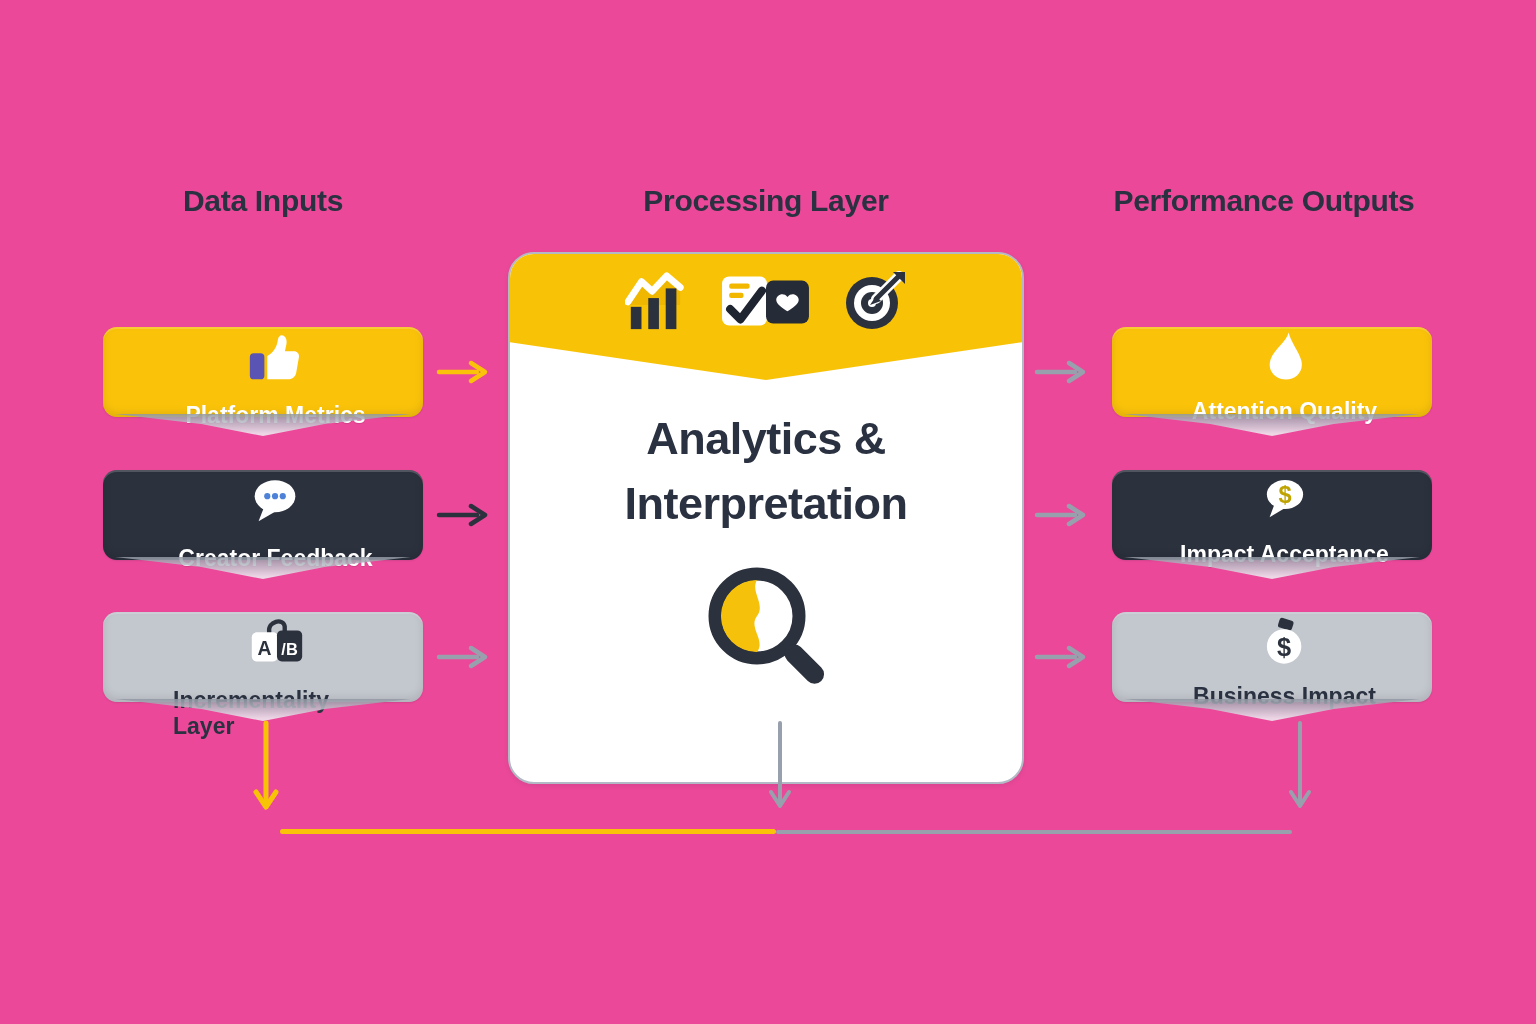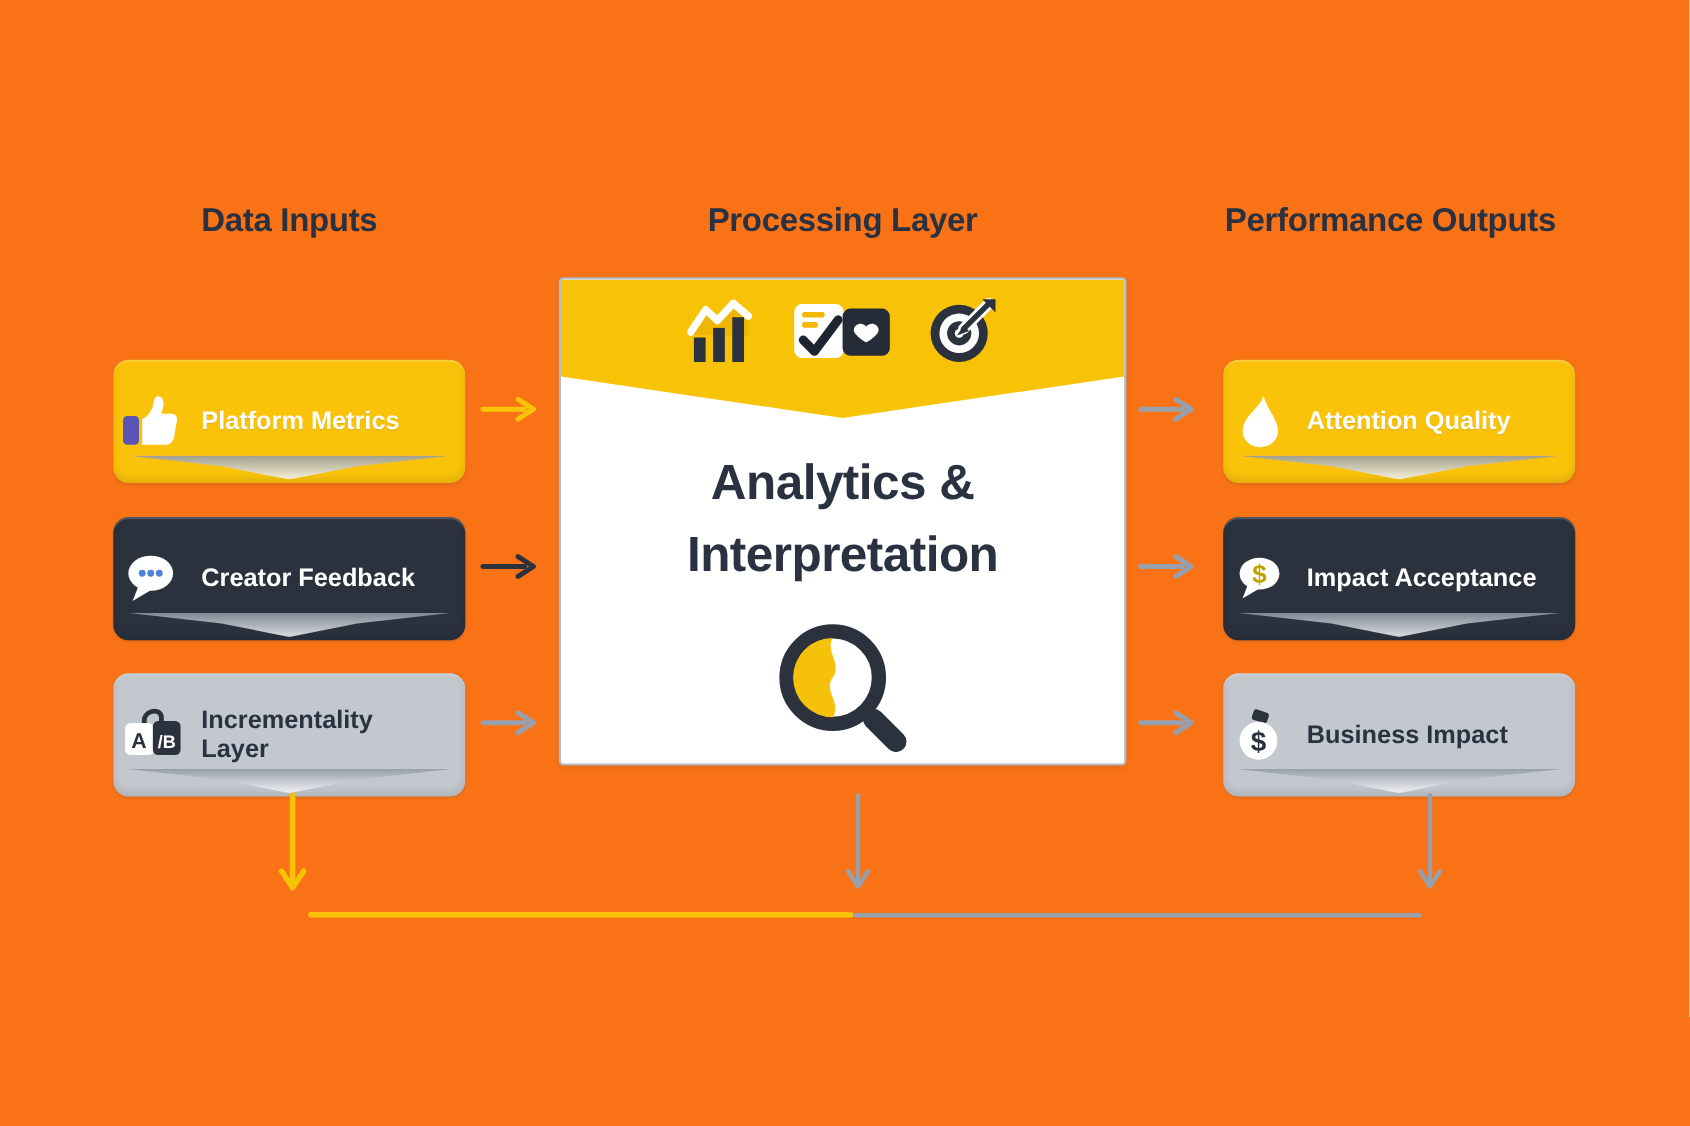--- a/index.html
+++ b/index.html
@@ -1,48 +1,49 @@
 <!DOCTYPE html>
 <html><head>
 <meta charset="utf-8">
 <style>
   html,body{margin:0;padding:0;background:#fff;}
   .canvas{
     position:relative;width:1536px;height:1024px;overflow:hidden;
-    background:#f97316;
+    background:#ec4899;
     font-family:"Liberation Sans","DejaVu Sans",sans-serif;
     color:#2a3140;
   }
   .col-title{
     position:absolute;top:184px;font-size:30px;font-weight:700;
     letter-spacing:-.3px;text-align:center;color:#2a3140;
   }
   .node{
-    position:absolute;width:320px;height:112px;border-radius:14px;
-    display:flex;align-items:center;gap:14px;padding-left:4px;box-sizing:border-box;
+    position:absolute;width:320px;height:90px;border-radius:14px;
+    display:flex;align-items:center;gap:14px;padding-left:25px;box-sizing:border-box;
     box-shadow:inset 0 2px 0 rgba(255,255,255,.18), inset 0 -4px 8px rgba(0,0,0,.10), 0 1px 2px rgba(30,40,60,.12);
+    flex-direction:column;
   }
   .v-yellow{background:#fac30a;}
   .v-dark{background:#2b313d;}
   .v-gray{background:#c3c7ce;}
   .node .label{font-size:23px;font-weight:700;white-space:nowrap;line-height:1.12;}
   .v-yellow .label,.v-dark .label{color:#ffffff;text-shadow:0 1px 1px rgba(0,0,0,.12);}
   .v-gray .label{color:#2a3140;}
   .label.wrap{white-space:normal;max-width:205px;}
   .node .nicon{flex:0 0 auto;display:flex;align-items:center;justify-content:center;}
   .curl{
     position:absolute;height:22px;opacity:.85;
     background:linear-gradient(180deg,#9097a3,#eef0f3 90%);
     clip-path:polygon(2% 0,98% 0,70% 45%,50% 100%,30% 45%);
     filter:blur(.6px);
   }
   .harrow,.varrow{position:absolute;}
   .card{
-    position:absolute;left:508px;top:252px;width:516px;height:444px;
-    background:#ffffff;border:2px solid #b3bac6;border-radius:4px;
+    position:absolute;left:508px;top:252px;width:516px;height:532px;
+    background:#ffffff;border:2px solid #b3bac6;border-radius:26px;
     box-sizing:border-box;overflow:hidden;
     box-shadow:0 2px 5px rgba(40,50,70,.10);
     text-decoration:underline;
   }
   .band{
     position:absolute;left:0;top:0;width:100%;height:126px;background:#f8c307;
     clip-path:polygon(0 0,100% 0,100% 70%,50% 100%,0 70%);
     display:flex;justify-content:center;align-items:flex-start;gap:32px;
     padding-top:16px;box-sizing:border-box;
   }

